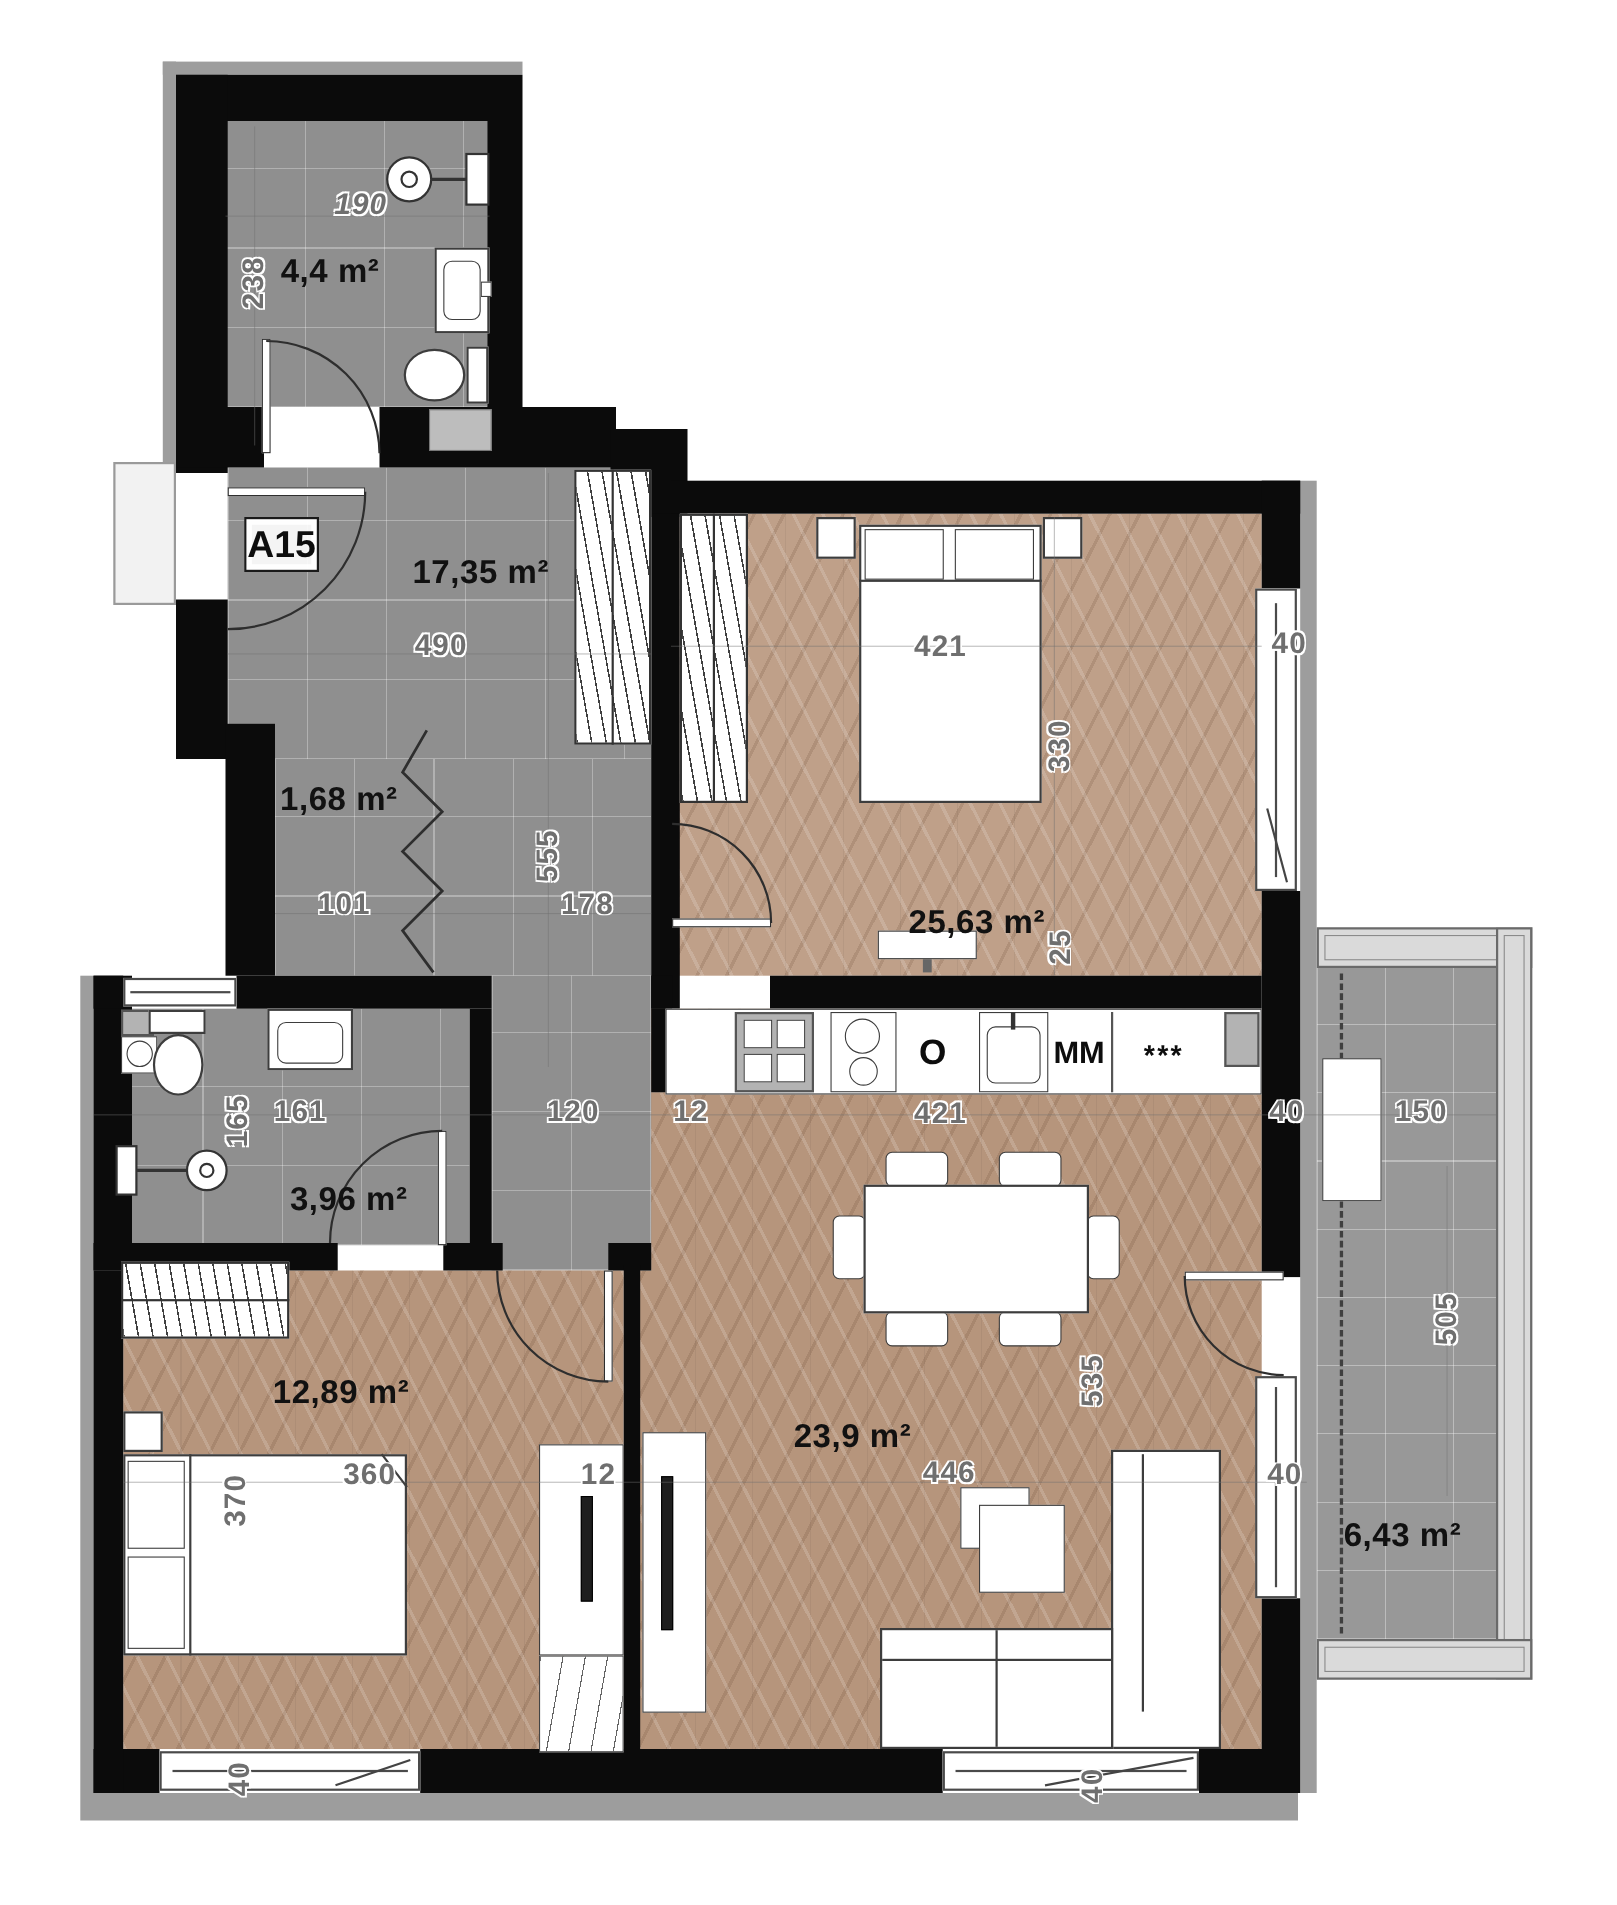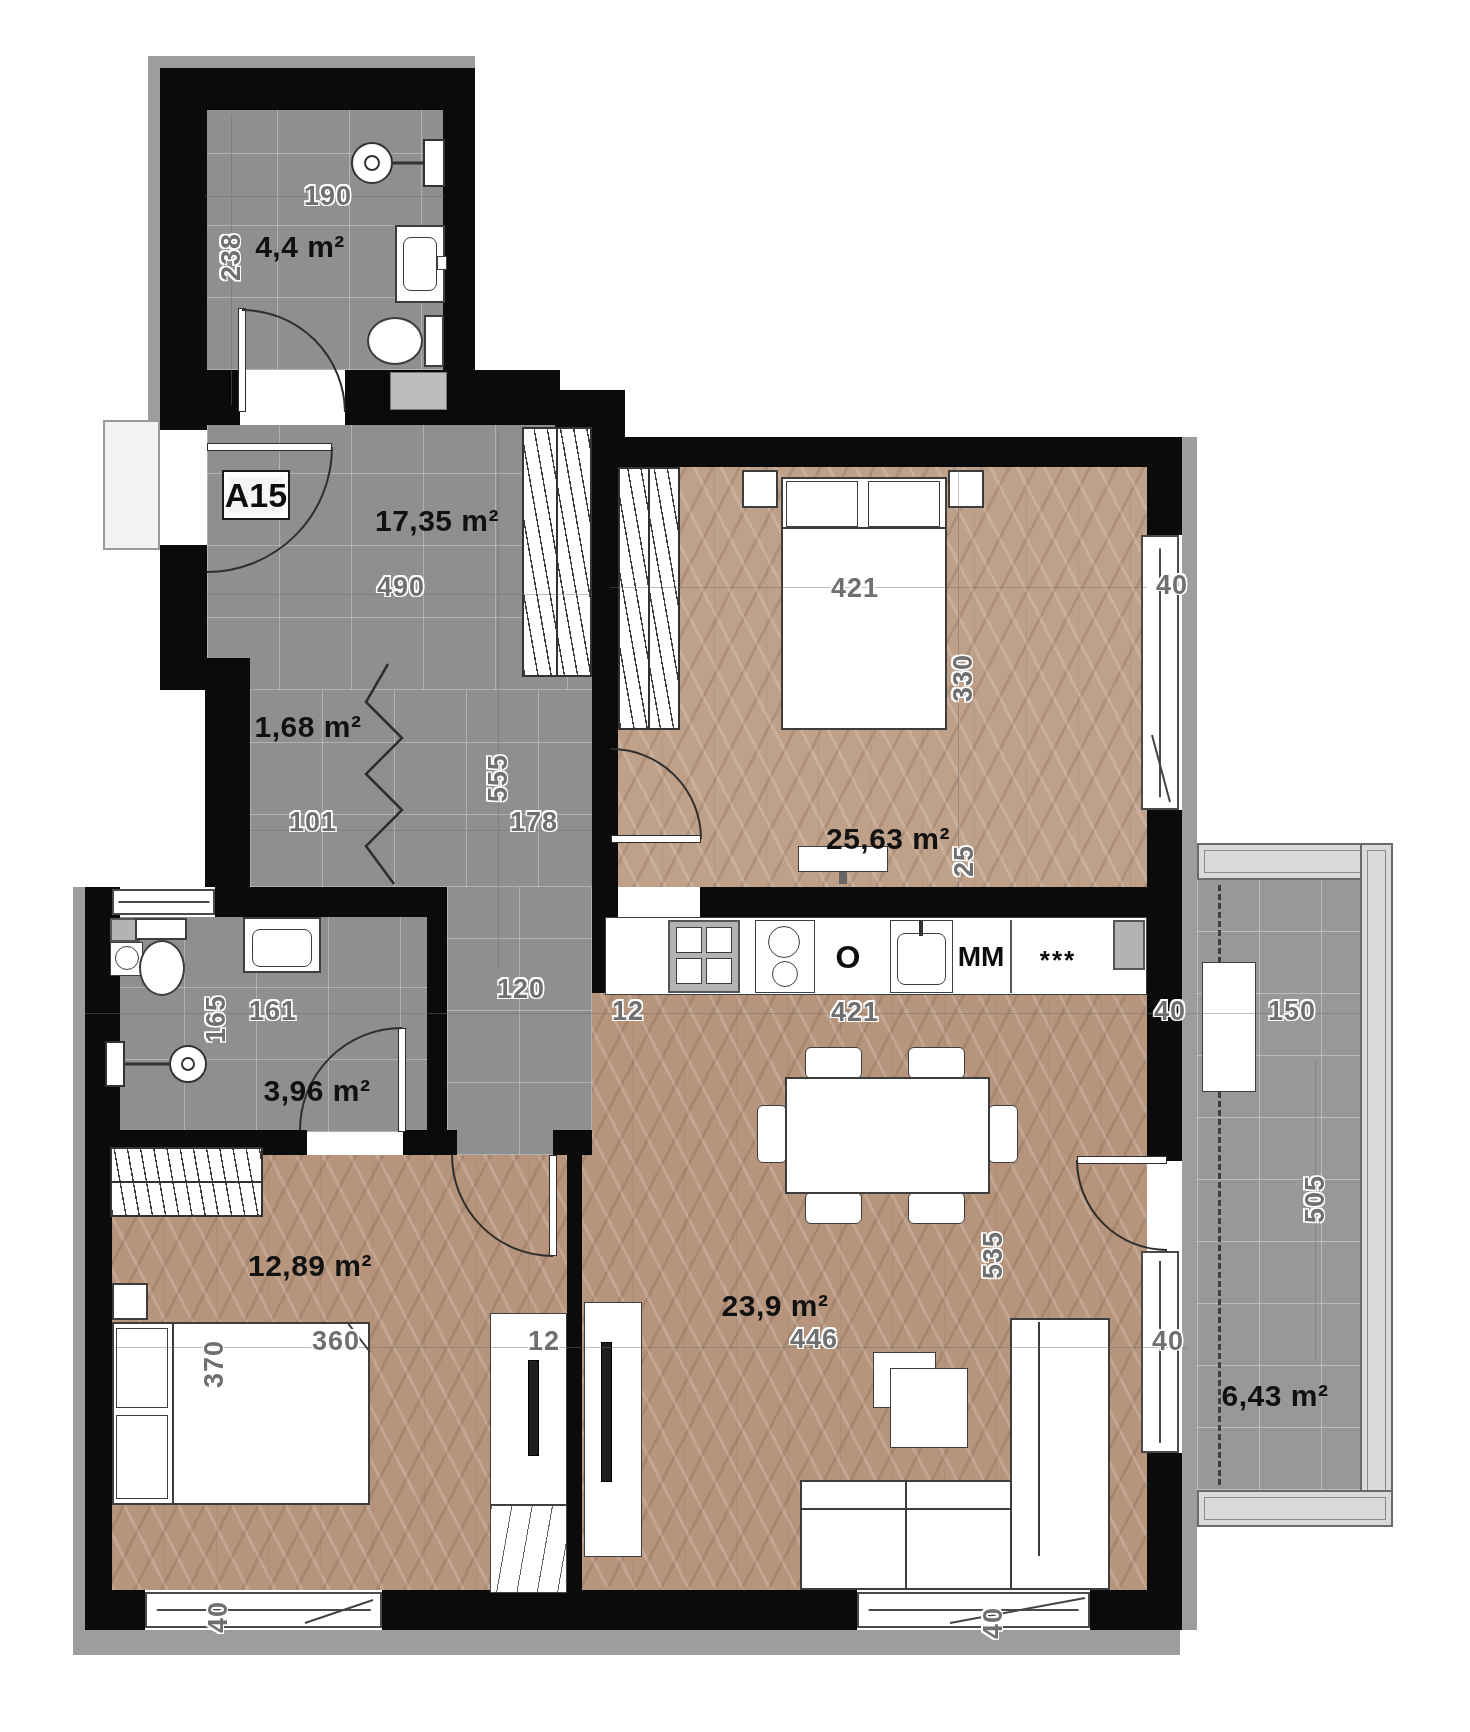--- a/index.html
+++ b/index.html
@@ -233,39 +233,39 @@
 
   <div class="lbl area" style="left:300px;top:247px;">4,4 m²</div>
   <div class="lbl area" style="left:437px;top:521px;">17,35 m²</div>
   <div class="lbl area" style="left:308px;top:727px;">1,68 m²</div>
   <div class="lbl area" style="left:317px;top:1091px;">3,96 m²</div>
   <div class="lbl area" style="left:888px;top:839px;">25,63 m²</div>
   <div class="lbl area" style="left:310px;top:1266px;">12,89 m²</div>
   <div class="lbl area" style="left:755px;top:1306px;margin-left:20px;">23,9 m²</div>
   <div class="lbl area" style="left:1275px;top:1396px;">6,43 m²</div>
 
-  <div class="lbl dim" style="left:328px;top:196px;">190</div>
+  <div class="lbl dim" style="left:328px;top:186px;font-style:italic;">190</div>
   <div class="lbl dim vert" style="left:231px;top:257px;">238</div>
   <div class="lbl dim" style="left:401px;top:587px;">490</div>
   <div class="lbl dim vert" style="left:498px;top:778px;">555</div>
   <div class="lbl dim" style="left:490px;top:822px;margin-left:44px;">178</div>
   <div class="lbl dim" style="left:313px;top:822px;">101</div>
   <div class="lbl dim vert" style="left:216px;top:1019px;">165</div>
   <div class="lbl dim" style="left:273px;top:1011px;">161</div>
-  <div class="lbl dim" style="left:521px;top:989px;">120</div>
+  <div class="lbl dim" style="left:521px;top:1011px;">120</div>
   <div class="lbl dim" style="left:628px;top:1011px;">12</div>
   <div class="lbl dim" style="left:855px;top:1012px;">421</div>
   <div class="lbl dim" style="left:1170px;top:1011px;">40</div>
   <div class="lbl dim" style="left:1292px;top:1011px;">150</div>
   <div class="lbl dim" style="left:855px;top:588px;">421</div>
   <div class="lbl dim vert" style="left:963px;top:678px;">330</div>
   <div class="lbl dim vert" style="left:964px;top:861px;">25</div>
   <div class="lbl dim" style="left:1172px;top:585px;">40</div>
   <div class="lbl dim vert" style="left:993px;top:1255px;">535</div>
-  <div class="lbl dim" style="left:814px;top:1339px;">446</div>
+  <div class="lbl dim" style="left:863px;top:1339px;">446</div>
   <div class="lbl dim vert" style="left:1315px;top:1199px;">505</div>
   <div class="lbl dim" style="left:544px;top:1341px;">12</div>
   <div class="lbl dim vert" style="left:214px;top:1364px;">370</div>
   <div class="lbl dim" style="left:336px;top:1341px;">360</div>
   <div class="lbl dim vert" style="left:218px;top:1617px;">40</div>
   <div class="lbl dim vert" style="left:993px;top:1623px;">40</div>
   <div class="lbl dim" style="left:1168px;top:1341px;">40</div>
 
 </div>
 

